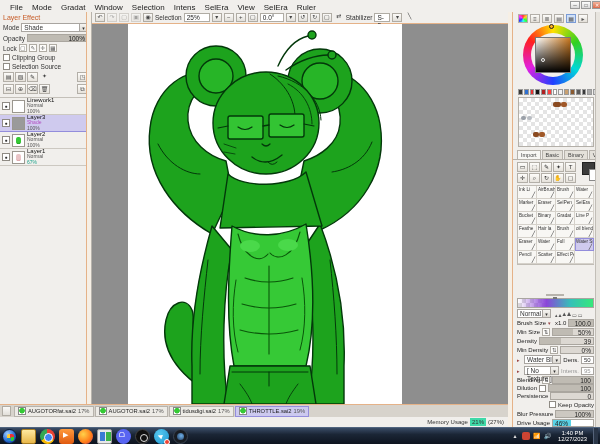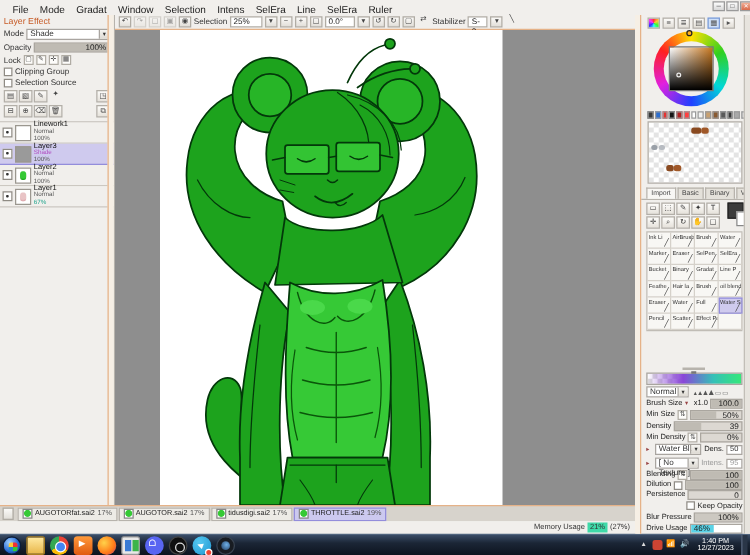--- a/index.html
+++ b/index.html
@@ -173,21 +173,21 @@
 <div id="app" class="noselect">
 
   <div id="menubar">
     <span>File</span>
     <span>Mode</span>
     <span>Gradat</span>
     <span>Window</span>
     <span>Selection</span>
     <span>Intens</span>
     <span>SelEra</span>
-    <span>Line</span>
+    <span>View</span>
     <span>SelEra</span>
     <span>Ruler</span>
     <div id="win-buttons">
       <div class="winbtn">─</div>
       <div class="winbtn">□</div>
       <div class="winbtn close">✕</div>
     </div>
   </div>
 
   <div id="toolbar">

